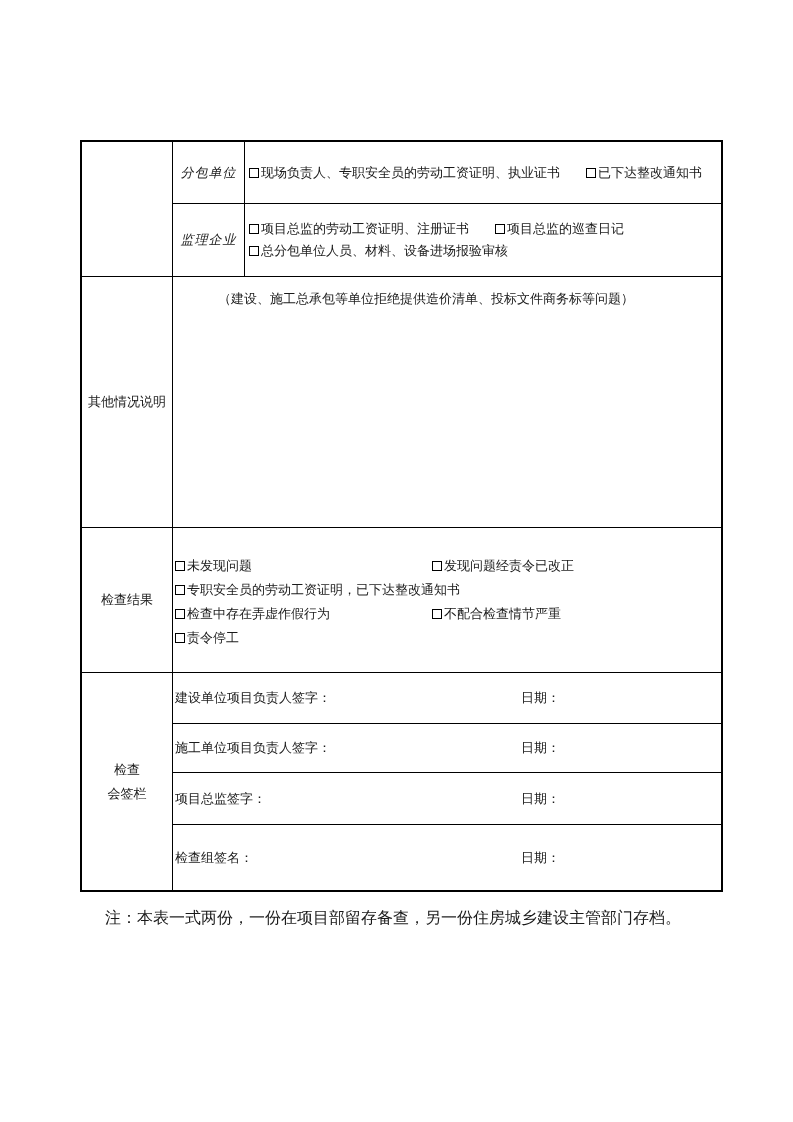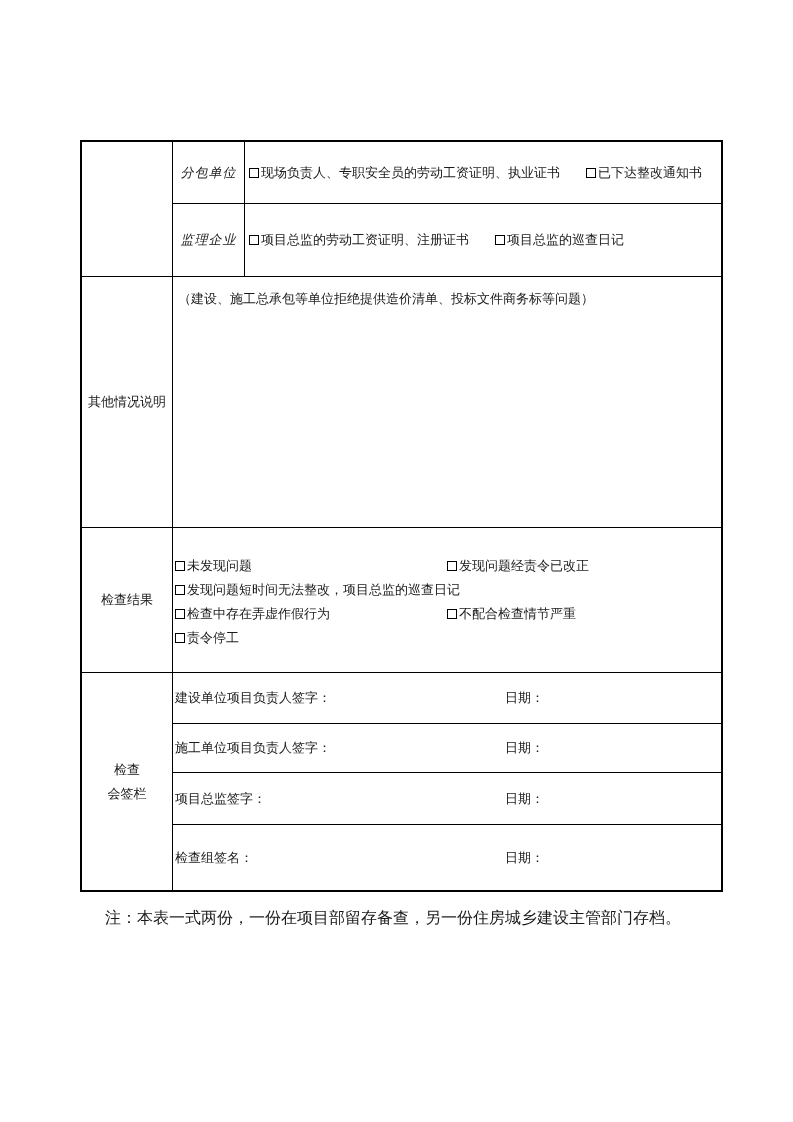--- a/index.html
+++ b/index.html
@@ -45,42 +45,42 @@
   .content-col { flex: 1; padding: 0 4px; display: flex; flex-direction: column; justify-content: center; }
   .cbx-line { display: flex; flex-wrap: nowrap; column-gap: 26px; line-height: 22px; white-space: nowrap; }
   .cbx {
     display: inline-block; width: 10px; height: 10px;
     border: 1px solid #000; margin-right: 2px; vertical-align: -1px;
     background: #fff;
   }
 
   
   .row-notes { height: 251px; }
-  .notes-content { flex: 1; padding: 13px 6px 0 5px; }
+  .notes-content { flex: 1; padding: 13px 6px 0 5px; margin-left: 40px; }
 
   
   .row-result { height: 145px; }
   .result-content { flex: 1; padding: 26px 4px 0 2px; position: relative; }
   .result-line { position: relative; line-height: 24px; white-space: nowrap; }
-  .result-right { position: absolute; left: 272px; top: 0; white-space: nowrap; }
+  .result-right { position: absolute; left: 257px; top: 0; white-space: nowrap; }
 
   
   .row-sign { flex: 1; }
   .sign-label-col { line-height: 24px; }
   .sign-rows { flex: 1; display: flex; flex-direction: column; }
   .sign-row {
     position: relative; display: flex; align-items: center;
     border-bottom: 1px solid #000; padding-left: 2px;
   }
   .sign-row.last { border-bottom: none; }
   .sr-1 { flex: 0 0 51px; }
   .sr-2 { flex: 0 0 49px; }
   .sr-3 { flex: 0 0 52px; }
   .sr-4 { flex: 1; text-align: right; }
-  .date-label { position: absolute; left: 332px; }
+  .date-label { position: absolute; left: 348px; }
 
   .footnote {
     position: absolute; left: 105px; top: 908px;
     font-size: 16px; color: #1a1a1a; white-space: nowrap;
   }
 </style>
 </head>
 <body>
 
 <div class="sheet">
@@ -101,40 +101,43 @@
           </div>
         </div>
 
         <div class="subrow subrow-2 last">
           <div class="unit-col">监理企业</div>
           <div class="content-col">
             <div class="cbx-line">
               <span class="item"><span class="cbx"></span><span>项目总监的劳动工资证明、注册证书</span></span>
               <span class="item"><span class="cbx"></span><span>项目总监的巡查日记</span></span>
             </div>
+            <div class="cbx-line">
+              <span class="item"><span class="cbx"></span><span>总分包单位人员、材料、设备进场报验审核</span></span>
+            </div>
           </div>
         </div>
 
       </div>
     </div>
 
     <div class="trow row-notes">
       <div class="label-col">其他情况说明</div>
       <div class="notes-content">（建设、施工总承包等单位拒绝提供造价清单、投标文件商务标等问题）</div>
     </div>
 
     <div class="trow row-result">
       <div class="label-col">检查结果</div>
       <div class="result-content">
         <div class="result-line">
           <span class="item"><span class="cbx"></span><span>未发现问题</span></span>
           <span class="result-right item"><span class="cbx"></span><span>发现问题经责令已改正</span></span>
         </div>
         <div class="result-line">
-          <span class="item"><span class="cbx"></span><span>发现问题短时间无法整改，项目总监的巡查日记</span></span>
+          <span class="item"><span class="cbx"></span><span>专职安全员的劳动工资证明，已下达整改通知书</span></span>
         </div>
         <div class="result-line">
           <span class="item"><span class="cbx"></span><span>检查中存在弄虚作假行为</span></span>
           <span class="result-right item"><span class="cbx"></span><span>不配合检查情节严重</span></span>
         </div>
         <div class="result-line">
           <span class="item"><span class="cbx"></span><span>责令停工</span></span>
         </div>
       </div>
     </div>

